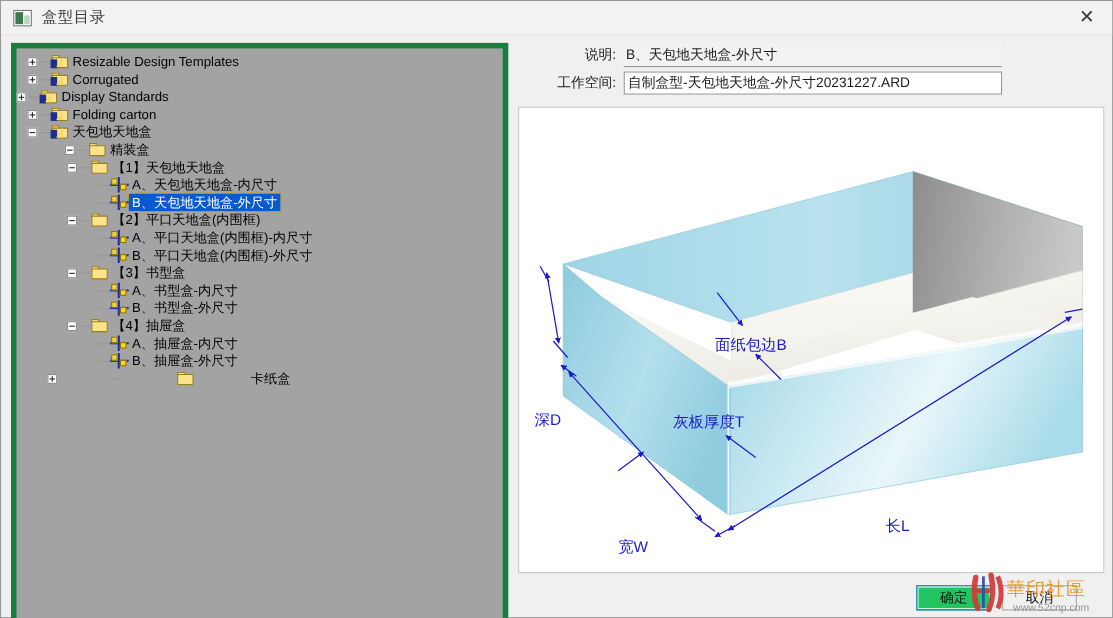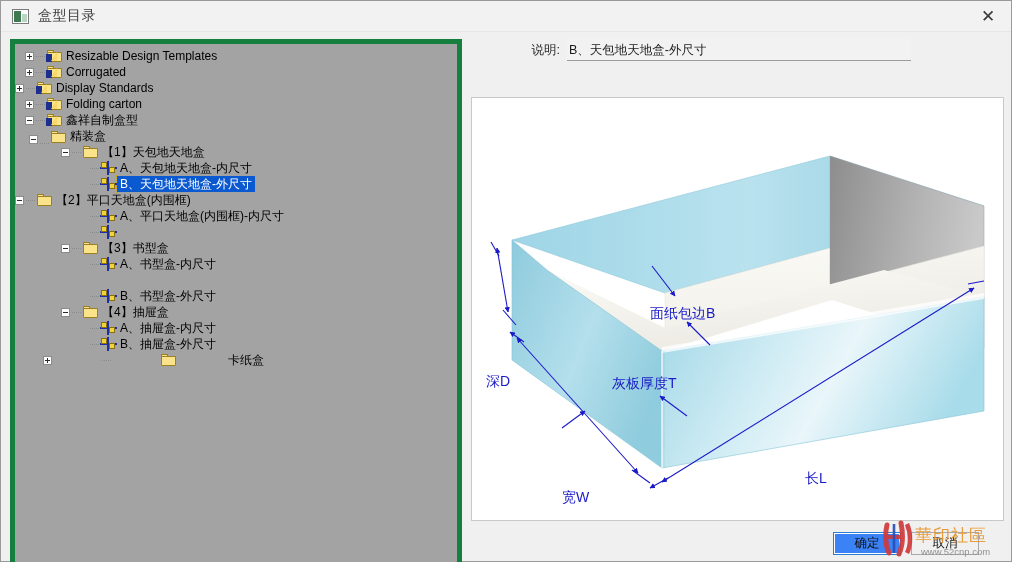--- a/index.html
+++ b/index.html
@@ -182,21 +182,21 @@
     position: absolute;
     height: 23px; width: 68px;
     font-size: 12.5px; color: #111;
     background: #f0f0f0;
     border: 1px solid #a9a9a9;
     display: flex; align-items: center; justify-content: center;
     cursor: pointer;
   }
   .btn.default {
     border: 1px solid #2a7fd4;
-    background: #3b82f6;
+    background: #22c55e;
     box-shadow: inset 0 0 0 1px #ffffff;
   }
 
   
   .watermark {
     position: absolute; right: 2px; bottom: 2px;
     width: 126px; height: 40px;
     pointer-events: none;
   }
 </style>
@@ -259,23 +259,23 @@
         </div>
         <div class="tnode" style="padding-left: 10px;">
           <span class="exp"></span>
           <span class="dots"></span>
           <span class="ico-folder blue">
             <i class="ft"></i>
             <i class="fb"></i>
             <i class="fc"></i>
             <i class="fd"></i>
           </span>
-          <span class="lbl">鑫祥自制盒型</span>
-        </div>
-        <div class="tnode" style="padding-left: 14px; align-items: flex-end;">
+          <span class="lbl">天包地天地盒</span>
+        </div>
+        <div class="tnode" style="padding-left: 44px;">
           <span class="exp"></span>
           <span class="dots"></span>
           <span class="ico-folder">
             <i class="ft"></i>
             <i class="fb"></i>
           </span>
           <span class="lbl">精装盒</span>
         </div>
         <div class="tnode" style="padding-left: 46px;">
           <span class="exp"></span>
@@ -301,71 +301,72 @@
           <span class="exp none"></span>
           <span class="dots"></span>
           <span class="ico-leaf">
             <i class="ax"></i>
             <i class="ay"></i>
             <i class="q1"></i>
             <i class="q2"></i>
           </span>
           <span class="lbl">B、天包地天地盒-外尺寸</span>
         </div>
-        <div class="tnode" style="">
-          <span class="exp"></span>
-          <span class="dots"></span>
-          <span class="ico-folder">
-            <i class="ft"></i>
-            <i class="fb"></i>
-          </span>
-          <span class="lbl">【2】平口天地盒(内围框)</span>
-        </div>
-        <div class="tnode" style="padding-left: 64px;">
-          <span class="exp none"></span>
-          <span class="dots"></span>
-          <span class="ico-leaf">
-            <i class="ax"></i>
-            <i class="ay"></i>
-            <i class="q1"></i>
-            <i class="q2"></i>
-          </span>
-          <span class="lbl">A、平口天地盒(内围框)-内尺寸</span>
-        </div>
-        <div class="tnode" style="padding-left: 64px;">
-          <span class="exp none"></span>
-          <span class="dots"></span>
-          <span class="ico-leaf">
-            <i class="ax"></i>
-            <i class="ay"></i>
-            <i class="q1"></i>
-            <i class="q2"></i>
-          </span>
-        </div>
         <div class="tnode" style="padding-left: 46px;">
           <span class="exp"></span>
           <span class="dots"></span>
           <span class="ico-folder">
             <i class="ft"></i>
             <i class="fb"></i>
           </span>
+          <span class="lbl">【2】平口天地盒(内围框)</span>
+        </div>
+        <div class="tnode" style="padding-left: 64px;">
+          <span class="exp none"></span>
+          <span class="dots"></span>
+          <span class="ico-leaf">
+            <i class="ax"></i>
+            <i class="ay"></i>
+            <i class="q1"></i>
+            <i class="q2"></i>
+          </span>
+          <span class="lbl">A、平口天地盒(内围框)-内尺寸</span>
+        </div>
+        <div class="tnode" style="padding-left: 64px;">
+          <span class="exp none"></span>
+          <span class="dots"></span>
+          <span class="ico-leaf">
+            <i class="ax"></i>
+            <i class="ay"></i>
+            <i class="q1"></i>
+            <i class="q2"></i>
+          </span>
+          <span class="lbl">B、平口天地盒(内围框)-外尺寸</span>
+        </div>
+        <div class="tnode" style="padding-left: 46px;">
+          <span class="exp"></span>
+          <span class="dots"></span>
+          <span class="ico-folder">
+            <i class="ft"></i>
+            <i class="fb"></i>
+          </span>
           <span class="lbl">【3】书型盒</span>
         </div>
         <div class="tnode" style="padding-left: 64px;">
           <span class="exp none"></span>
           <span class="dots"></span>
           <span class="ico-leaf">
             <i class="ax"></i>
             <i class="ay"></i>
             <i class="q1"></i>
             <i class="q2"></i>
           </span>
           <span class="lbl">A、书型盒-内尺寸</span>
         </div>
-        <div class="tnode" style="padding-left: 64px; margin-top: 16px;">
+        <div class="tnode" style="padding-left: 64px;">
           <span class="exp none"></span>
           <span class="dots"></span>
           <span class="ico-leaf">
             <i class="ax"></i>
             <i class="ay"></i>
             <i class="q1"></i>
             <i class="q2"></i>
           </span>
           <span class="lbl">B、书型盒-外尺寸</span>
         </div>
@@ -410,20 +411,24 @@
           <span class="lbl">卡纸盒</span>
         </div>
       </div>
   </div>
 
   <div class="form-row" style="left:470px; top:38px;">
     <div class="form-label">说明:</div>
     <div class="desc-field">B、天包地天地盒-外尺寸</div>
   </div>
 
+  <div class="form-row" style="left:470px; top:64px;">
+    <div class="form-label">工作空间:</div>
+    <div class="ws-field">自制盒型-天包地天地盒-外尺寸20231227.ARD</div>
+  </div>
 
   <div class="preview">
     <svg width="533" height="424" viewBox="0 0 533 424">
       <defs>
         <linearGradient id="gFrontLong" x1="0" y1="0" x2="1" y2="0.3">
           <stop offset="0%" stop-color="#9fd6e6"></stop>
           <stop offset="35%" stop-color="#c9e9f2"></stop>
           <stop offset="62%" stop-color="#e9f6fa"></stop>
           <stop offset="100%" stop-color="#a9dcea"></stop>
         </linearGradient>

